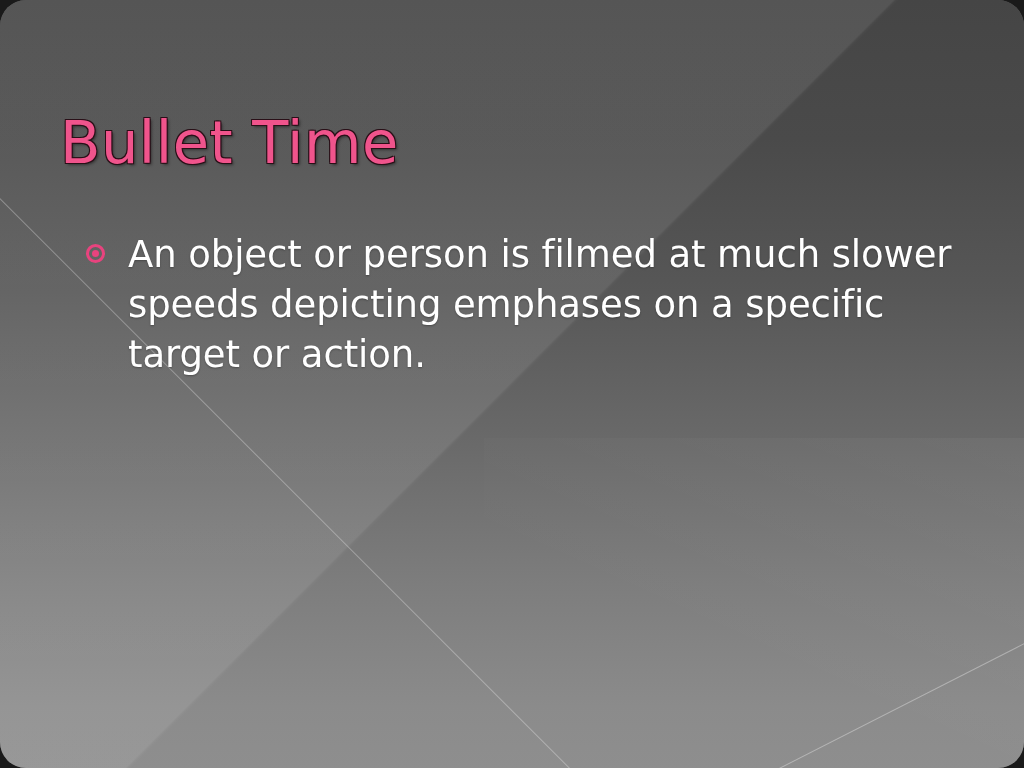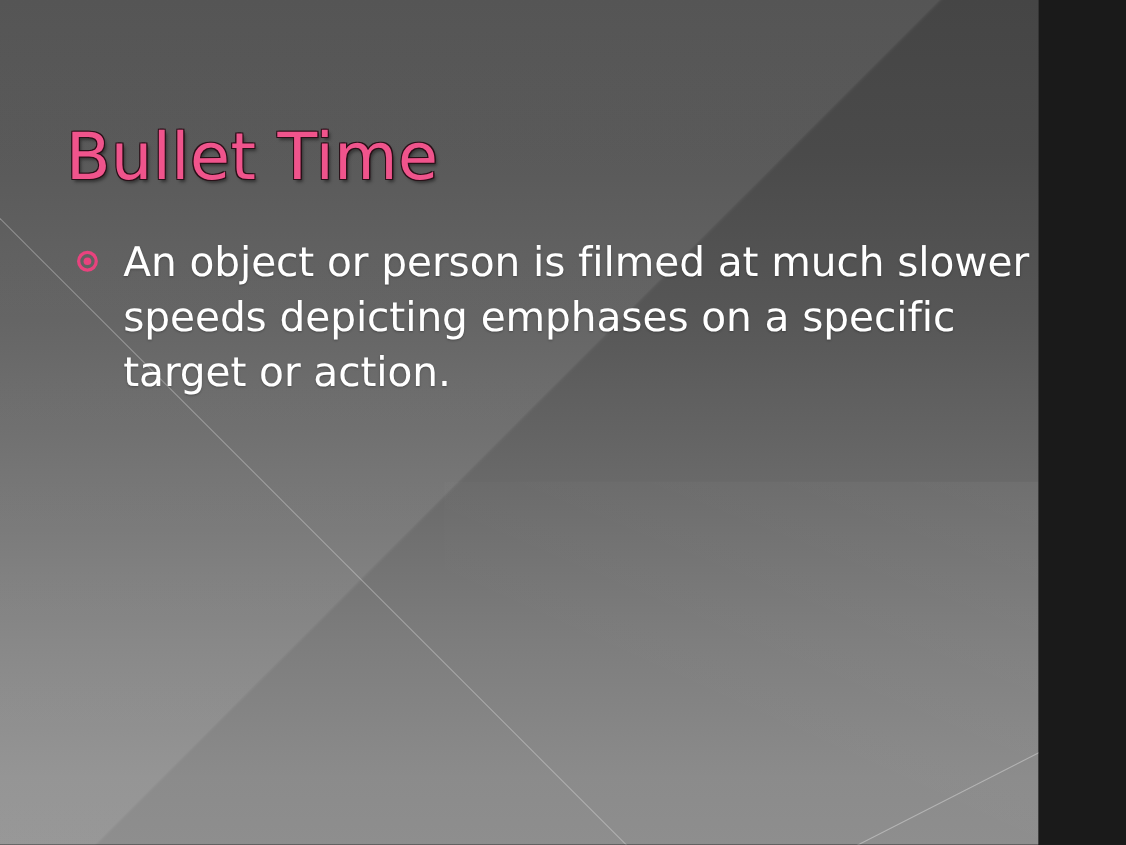--- a/index.html
+++ b/index.html
@@ -7,24 +7,25 @@
     margin: 0;
     padding: 0;
     background: #1a1a1a;
   }
   body {
     font-family: "Liberation Sans", sans-serif;
   }
 
   .slide {
     position: relative;
-    width: 944px;
+    width: 1024px;
     height: 768px;
     overflow: hidden;
     background: #555555;
+    border-radius: 26px;
   }
 
   
   .bg-base {
     position: absolute;
     inset: 0;
     background: linear-gradient(
         to bottom,
         #454545 0%,
         #4a4a4a 18%,
@@ -106,21 +107,21 @@
     white-space: nowrap;
   }
 
   
   .body-list {
     position: absolute;
     left: 70px;
     top: 214px;
     width: 900px;
     list-style: none;
-    margin: 0;
+    margin: 16px;
     padding: 0;
   }
 
   .bullet-row {
     display: flex;
     align-items: flex-start;
     gap: 0;
   }
 
   .bullet-marker {

